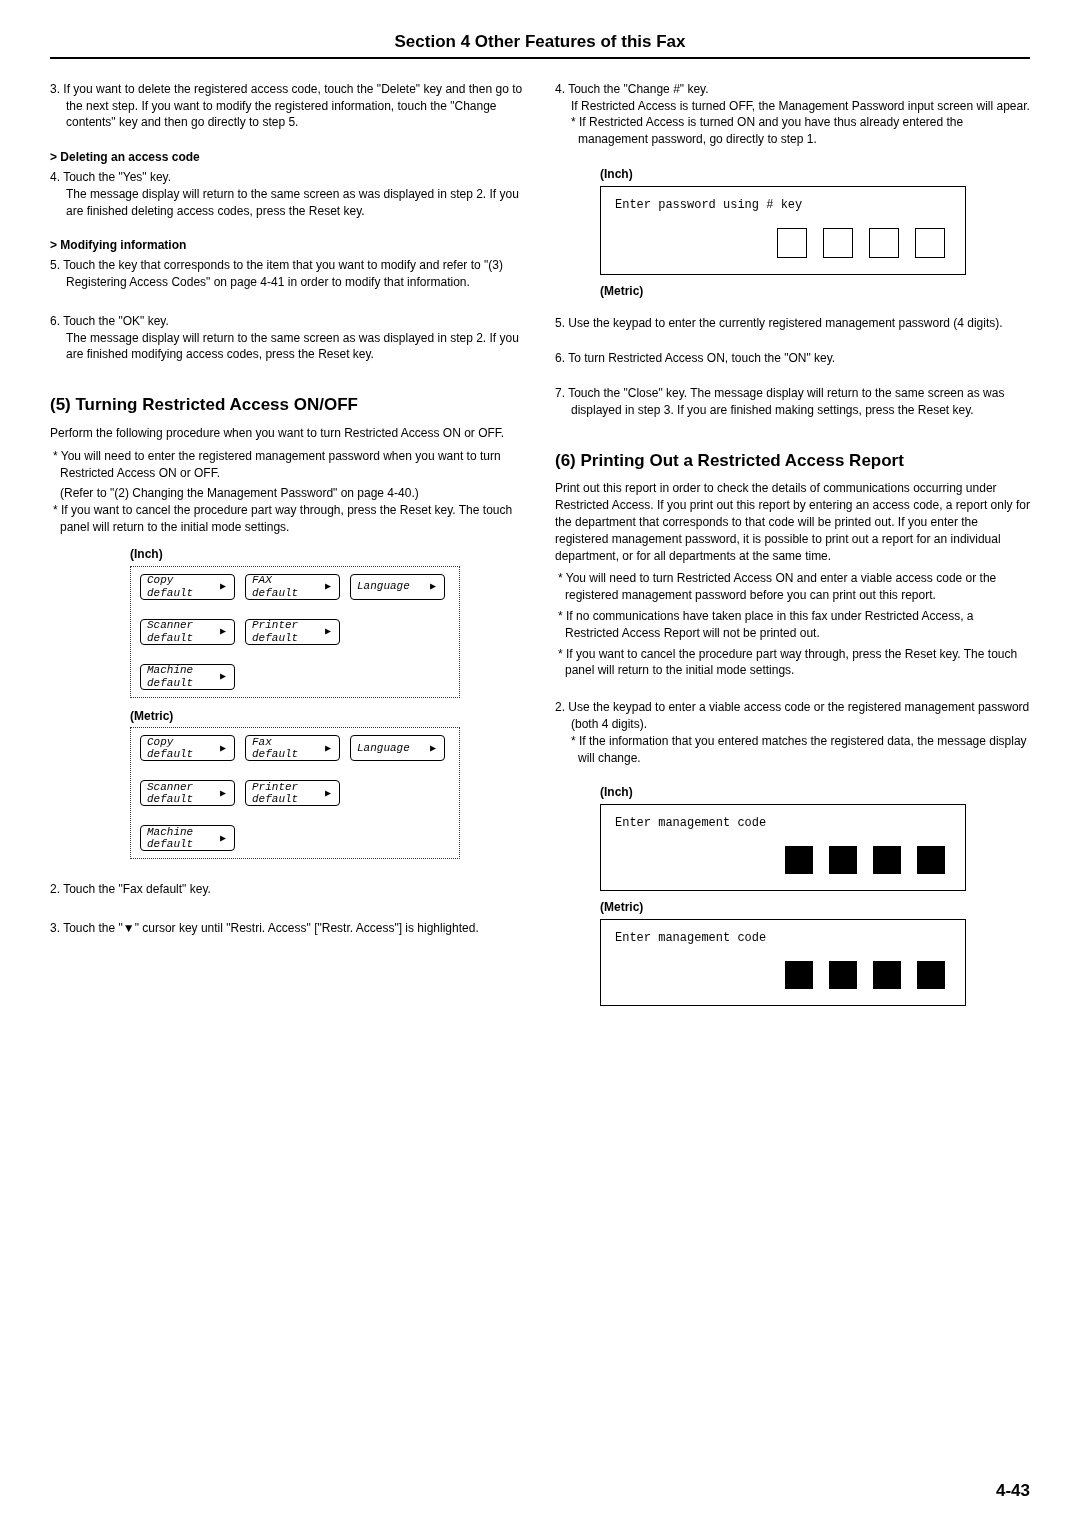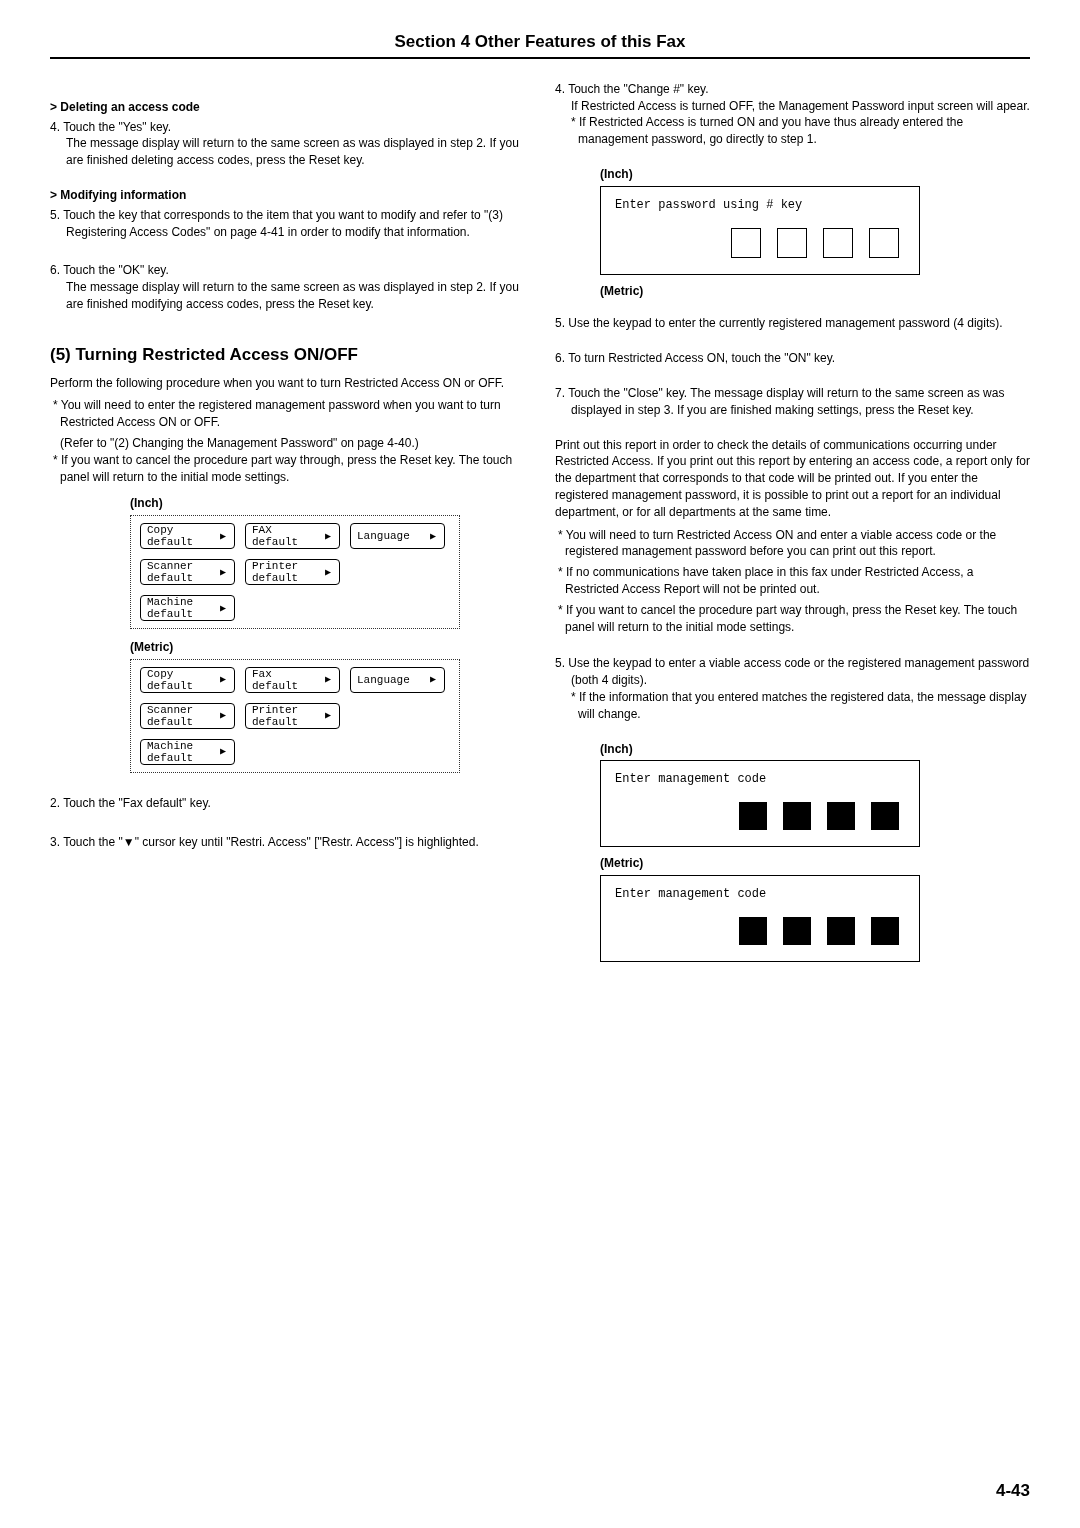--- a/index.html
+++ b/index.html
@@ -67,22 +67,23 @@
       margin-left: 80px;
       margin-top: 10px;
       margin-bottom: 3px;
     }
     .panel {
       border: 1.2px dotted #333;
       padding: 7px 9px;
       width: 330px;
       margin-left: 80px;
       display: flex;
-      gap: 10px;
+      gap: 19px;
       flex-wrap: wrap;
+      font-style: italic;
     }
     .panel-btn {
       border: 1px solid #000;
       border-radius: 4px;
       padding: 2px 8px 2px 6px;
       font-family: 'Courier New', monospace;
       font-size: 11px;
       line-height: 1.1;
       display: inline-flex;
       align-items: center;
@@ -103,21 +104,21 @@
     }
     
     .panel-r-label {
       font-weight: bold;
       margin-left: 45px;
       margin-top: 8px;
       margin-bottom: 3px;
     }
     .panel-r {
       border: 1px solid #000;
-      width: 320px;
+      width: 366px;
       margin-left: 45px;
       padding: 10px 14px 16px 14px;
       font-family: 'Courier New', monospace;
       font-size: 12px;
     }
     .panel-r .prompt {
       margin-bottom: 14px;
     }
     .boxes {
       display: flex;
@@ -148,20 +149,23 @@
   </style>
 </head>
 <body>
 
 <div class="section-header">Section 4 Other Features of this Fax</div>
 
 <div class="columns">
 
   <div class="column">
 
+    <div class="step">
+        <p class="step-text">3. If you want to delete the registered access code, touch the "Delete" key and then go to the next step. If you want to modify the registered information, touch the "Change contents" key and then go directly to step 5.</p>
+      </div>
 
     <p class="subheading">&gt; Deleting an access code</p>
     <div class="step">
       <p class="step-text">4. Touch the "Yes" key.</p>
       <p class="step-sub">The message display will return to the same screen as was displayed in step 2. If you are finished deleting access codes, press the Reset key.</p>
     </div>
 
     <p class="subheading">&gt; Modifying information</p>
     <div class="step">
         <p class="step-text">5. Touch the key that corresponds to the item that you want to modify and refer to "(3) Registering Access Codes" on page 4-41 in order to modify that information.</p>
@@ -290,27 +294,28 @@
     <div class="step" style="margin-top:16px;">
         <p class="step-text">5. Use the keypad to enter the currently registered management password (4 digits).</p>
       </div>
     <div class="step">
         <p class="step-text">6. To turn Restricted Access ON, touch the "ON" key.</p>
       </div>
     <div class="step">
         <p class="step-text">7. Touch the "Close" key. The message display will return to the same screen as was displayed in step 3. If you are finished making settings, press the Reset key.</p>
       </div>
 
+    <h2 class="section-title">(6) Printing Out a Restricted Access Report</h2>
     <p class="intro">Print out this report in order to check the details of communications occurring under Restricted Access. If you print out this report by entering an access code, a report only for the department that corresponds to that code will be printed out. If you enter the registered management password, it is possible to print out a report for an individual department, or for all departments at the same time.</p>
     <p class="note">* You will need to turn Restricted Access ON and enter  a viable access code or the registered management password before you can print out this report.</p>
     <p class="note">* If no communications have taken place in this fax under Restricted Access, a Restricted Access Report will not be printed out.</p>
     <p class="note">* If you want to cancel the procedure part way through, press the Reset key. The touch panel will return to the initial mode settings.</p>
 
     <div class="step" style="margin-top:20px;">
-      <p class="step-text">5. Use the keypad to enter a viable access code or the registered management password (both 4 digits).</p>
+      <p class="step-text">2. Use the keypad to enter a viable access code or the registered management password (both 4 digits).</p>
       <p class="step-sub" style="text-indent:-7px; padding-left:23px;">* If the information that you entered matches the registered data, the message display will change.</p>
     </div>
 
     <p class="panel-r-label">(Inch)</p>
     <div class="panel-r">
       <p class="prompt">Enter management code</p>
       <div class="boxes">
         <div class="box filled"></div>
         <div class="box filled"></div>
         <div class="box filled"></div>

